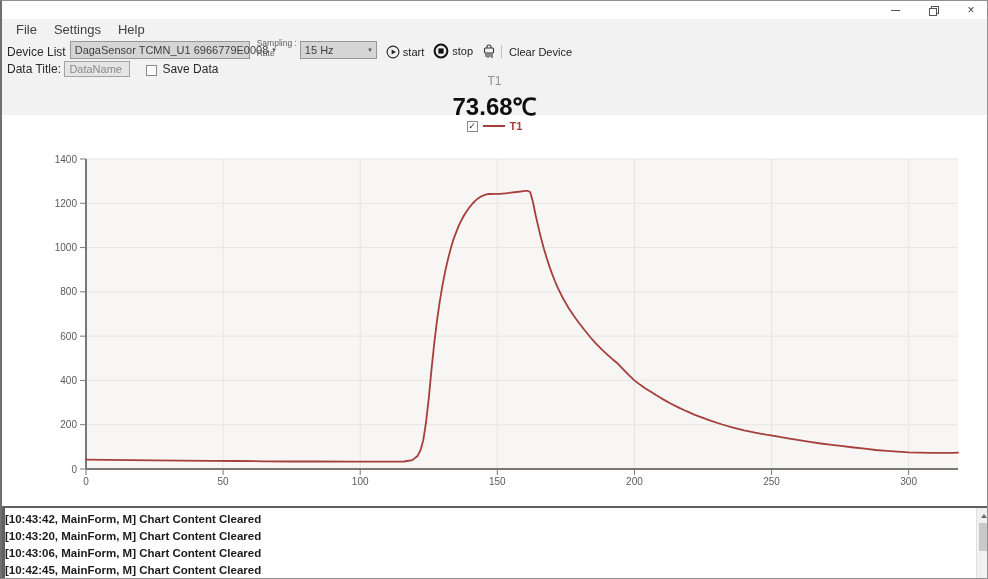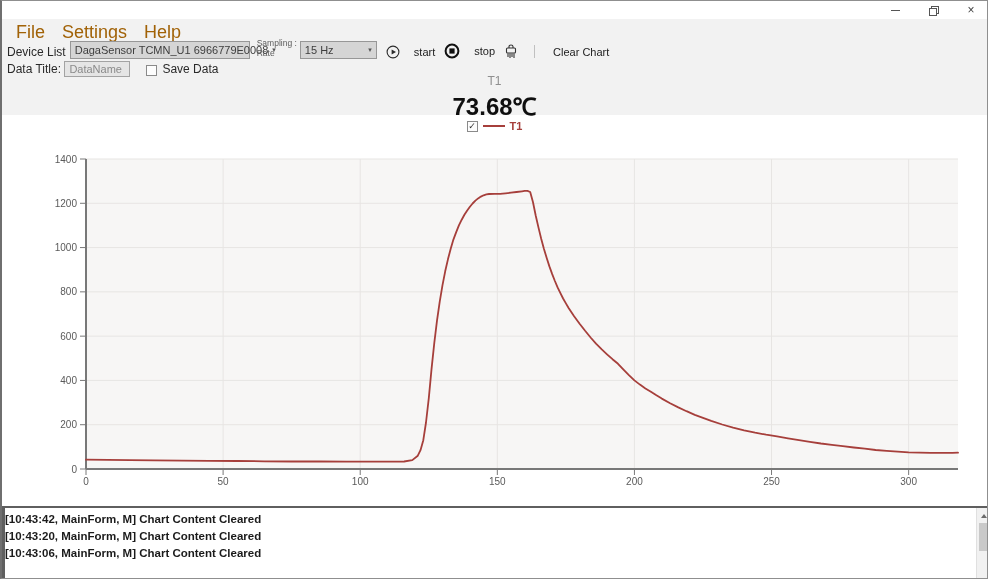--- a/index.html
+++ b/index.html
@@ -14,29 +14,29 @@
   .win-controls { position:absolute; right:8px; top:2px; display:flex; gap:22px; align-items:center; height:14px; }
   .win-btn { width:16px; height:14px; display:flex; align-items:center; justify-content:center; color:#555; cursor:default; }
   .min-glyph { width:9px; height:1px; background:#555; }
   .restore-glyph { position:relative; width:8px; height:8px; }
   .restore-glyph::before { content:""; position:absolute; left:2px; top:0; width:6px; height:6px; border:1px solid #555; }
   .restore-glyph::after { content:""; position:absolute; left:0; top:2px; width:6px; height:6px; border:1px solid #555; background:#fff; }
   .close-glyph { font-size:12px; line-height:1; color:#444; }
   
   .panel { position:absolute; top:18px; left:0; right:0; height:96px; background:#f2f2f2; }
   .menubar { position:absolute; top:2px; left:10px; display:flex; gap:9px; }
-  .menu-item { font-size:18px; color:#a16207; padding:1px 4px; cursor:default; }
+  .menu-item { font-size:13px; color:#404040; padding:1px 4px; cursor:default; }
   .toolbar1 { position:absolute; top:21px; left:5px; height:19px; display:flex; align-items:flex-end; font-size:12px; color:#2a2a2a; white-space:nowrap; }
   .toolbar2 { position:absolute; top:41px; left:5px; height:17px; display:flex; align-items:center; font-size:12px; color:#2a2a2a; white-space:nowrap; }
   .combo { height:18px; background:#d5d5d5; border:1px solid #979797; display:flex; align-items:center; justify-content:space-between; padding:0 4px; color:#3d3d3d; font-size:11px; }
   .combo .arrow { font-size:7px; color:#555; margin-left:4px; }
   .combo-device { width:180px; margin-left:4px; }
   .combo-rate { width:77px; margin-left:3px; }
   .sampling-label { margin-left:7px; font-size:8.5px; color:#5c5c5c; line-height:1.15; }
-  .tool-btn { display:flex; align-items:center; gap:14px; margin-left:9px; font-size:11px; color:#222; cursor:default; }
+  .tool-btn { display:flex; align-items:center; gap:3px; margin-left:9px; font-size:11px; color:#222; cursor:default; }
   .tool-sep { width:1px; height:13px; background:#c0c0c0; margin:0 4px 0 2px; }
   .text-input { width:66px; height:16px; background:#e5e5e5; border:1px solid #a3a3a3; color:#8a8a8a; font-size:11px; padding:4px 4px; font-family:"Liberation Sans",sans-serif; }
   .checkbox { width:11px; height:11px; border:1px solid #8a8a8a; background:#fdfdfd; display:inline-flex; align-items:center; justify-content:center; }
   .checkbox.checked::after { content:"\2713"; font-size:9px; color:#333; line-height:1; }
   .save-data { margin-left:16px; display:flex; align-items:flex-end; gap:5px; }
   
   .chart-header { position:absolute; top:55px; left:0; right:0; text-align:center; }
   .chart-title { font-size:12px; color:#8f8f8f; }
   .chart-value { font-size:24px; font-weight:bold; color:#0f0f0f; margin-top:1px; }
   
@@ -109,21 +109,21 @@
         </svg>
         <span>stop</span>
       </div>
       <div class="tool-btn">
         <svg width="14" height="15" viewBox="0 0 14 15">
           <path d="M5 4 V2.5 Q5 1 7 1 Q9 1 9 2.5 V4" fill="none" stroke="#333" stroke-width="1.1"></path>
           <rect x="2.5" y="4" width="9" height="5" rx="1" fill="none" stroke="#333" stroke-width="1.1"></rect>
           <path d="M4 9.5 V13 M6 9.5 V14 M8 9.5 V13 M10 9.5 V14" stroke="#333" stroke-width="1.1"></path>
         </svg>
         <span class="tool-sep"></span>
-        <span>Clear Chart</span>
+        <span>Clear Device</span>
       </div>
     </div>
 
     <div class="toolbar2">
       <span>Data Title:</span>&nbsp;
       <input class="text-input" type="text" value="DataName" style="">
       <span class="save-data">
         <span class="checkbox"></span>
         <span>Save Data</span>
       </span>
@@ -189,20 +189,21 @@
       <line x1="906.6415094339623" y1="330" x2="906.6415094339623" y2="336" stroke="#787878" stroke-width="1"></line>
       <text x="906.6415094339623" y="346" text-anchor="middle" font-size="10" fill="#5a5a5a" font-family="Liberation Sans, sans-serif">300</text>
       <polyline points="84.0,320.7 105.9,320.9 127.9,321.1 152.6,321.4 180.0,321.6 207.4,321.8 234.8,322.0 262.2,322.3 289.7,322.5 317.1,322.5 344.5,322.7 371.9,322.7 391.1,322.7 402.1,322.5 410.3,321.1 415.8,316.7 418.5,311.2 421.3,301.2 424.0,283.5 426.8,259.1 429.5,230.4 432.3,203.8 435.0,181.6 437.7,162.8 440.5,146.2 443.2,132.3 446.0,120.1 448.7,109.7 451.4,100.6 454.2,93.1 456.9,86.4 459.7,80.7 462.4,75.8 465.2,71.6 467.9,67.8 470.6,64.5 473.4,61.6 476.1,59.4 478.9,57.6 481.6,56.3 484.4,55.4 487.1,55.0 492.6,54.8 498.1,54.8 503.5,54.3 509.0,53.7 514.5,53.0 520.0,52.3 522.7,51.9 525.5,51.9 528.2,53.0 531.0,63.2 533.7,76.5 536.5,88.6 539.2,99.7 541.9,109.7 544.7,119.0 547.4,127.4 550.2,135.1 552.9,142.0 555.6,148.4 558.4,154.2 561.1,159.5 563.9,164.4 566.6,169.0 572.1,177.2 577.6,184.7 583.1,191.8 588.6,198.5 594.0,204.7 599.5,210.2 605.0,215.3 610.5,220.2 616.0,224.8 621.5,230.6 626.9,236.1 632.4,241.4 637.9,245.6 643.4,249.4 648.9,252.7 654.4,256.3 659.8,259.6 668.1,264.2 676.3,268.4 684.5,272.2 692.8,275.8 701.0,278.9 709.2,281.9 720.2,285.5 731.1,288.6 742.1,291.3 753.1,293.7 764.1,295.7 775.0,297.4 786.0,299.4 797.0,301.2 807.9,302.8 818.9,304.5 829.9,305.9 840.8,307.2 851.8,308.5 862.8,309.6 873.7,311.0 884.7,311.8 895.7,312.7 906.6,313.4 917.6,313.6 928.6,313.8 939.5,313.8 950.5,313.8 956.0,313.6" fill="none" stroke="#a63f3b" stroke-width="1.8" stroke-linejoin="round" stroke-linecap="round"></polyline>
     </svg>
 
   <div class="log">
     <div class="log-lines">
       <div class="log-line">[10:43:42, MainForm, M] Chart Content Cleared</div>
       <div class="log-line">[10:43:20, MainForm, M] Chart Content Cleared</div>
       <div class="log-line">[10:43:06, MainForm, M] Chart Content Cleared</div>
+      <div class="log-line">[10:42:45, MainForm, M] Chart Content Cleared</div>
     </div>
     <div class="log-scrollbar">
       <div class="scroll-up"></div>
       <div class="scroll-thumb"></div>
     </div>
   </div>
 
 </div>
 
 </body></html>

